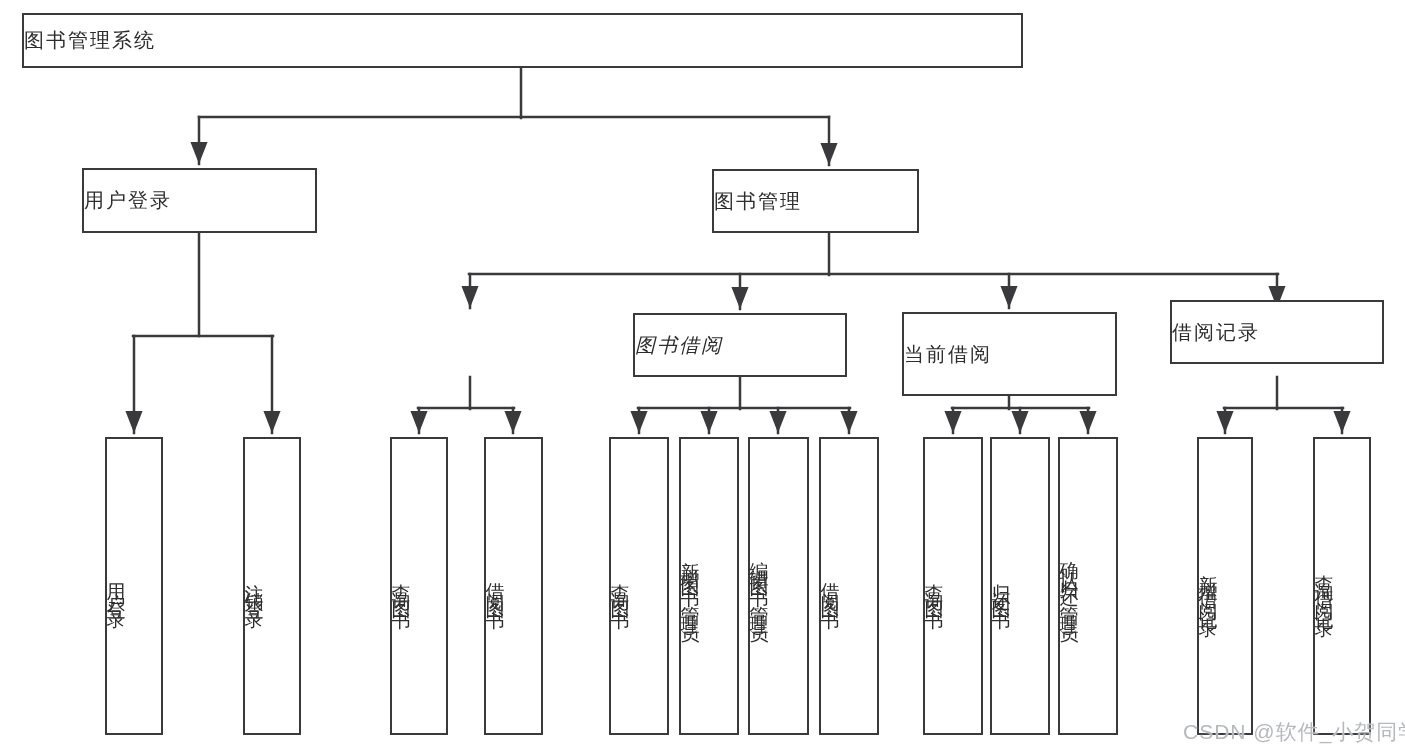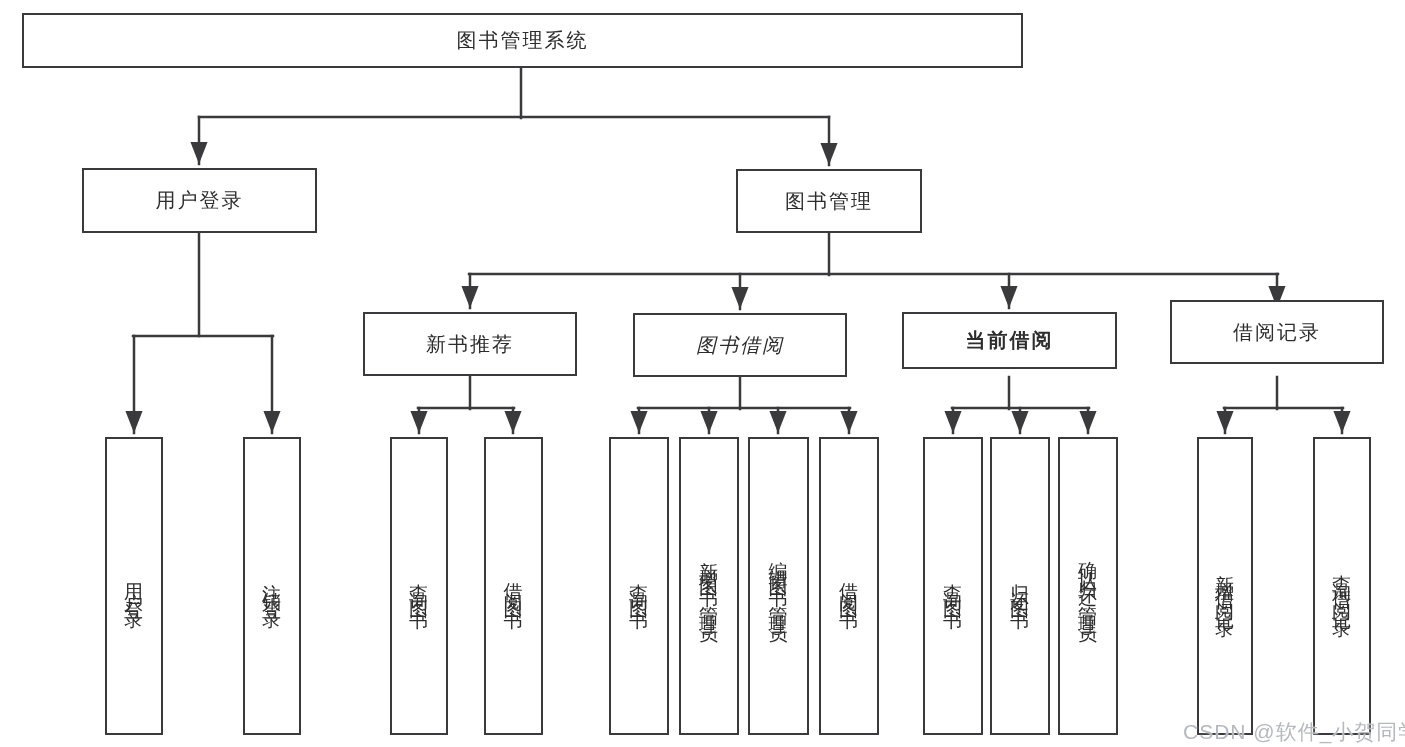--- a/index.html
+++ b/index.html
@@ -11,21 +11,20 @@
     overflow:hidden;
   }
   #connectors{position:absolute;left:0;top:0;width:1405px;height:747px;}
   .box{
     position:absolute;
     box-sizing:border-box;
     background:#ffffff;
     border:2.5px solid #3a3a3c;
     display:flex;
     align-items:center;
-    justify-content:center;
     color:#2d2d2d;
   }
   .h-label{
     display:block;
     font-size:20px;
     letter-spacing:2px;
     white-space:nowrap;
   }
   .v-label{
     display:block;
@@ -101,31 +100,28 @@
     </g>
   </svg>
 
   <div class="box" style="left:22px;top:13px;width:1001px;height:55px;">
     <span class="h-label">图书管理系统</span>
   </div>
 
   <div class="box" style="left:82px;top:168px;width:235px;height:65px;">
     <span class="h-label">用户登录</span>
   </div>
-  <div class="box" style="left:736px;top:169px;width:186px;height:64px;">
+  <div class="box" style="left:712px;top:169px;width:207px;height:64px;">
     <span class="h-label">图书管理</span>
   </div>
 
-  <div class="box" style="left:363px;top:312px;width:214px;height:64px;">
-    <span class="h-label">新书推荐</span>
-  </div>
   <div class="box" style="left:633px;top:313px;width:214px;height:64px;font-style:italic;">
     <span class="h-label">图书借阅</span>
   </div>
-  <div class="box" style="left:902px;top:312px;width:215px;height:57px;font-weight:bold;">
+  <div class="box" style="left:902px;top:312px;width:215px;height:84px;">
     <span class="h-label">当前借阅</span>
   </div>
   <div class="box" style="left:1170px;top:300px;width:214px;height:64px;">
     <span class="h-label">借阅记录</span>
   </div>
 
   <div class="box" style="left:105px;top:437px;width:58px;height:298px;">
     <span class="v-label">用户登录</span>
   </div>
   <div class="box" style="left:243px;top:437px;width:58px;height:298px;">

